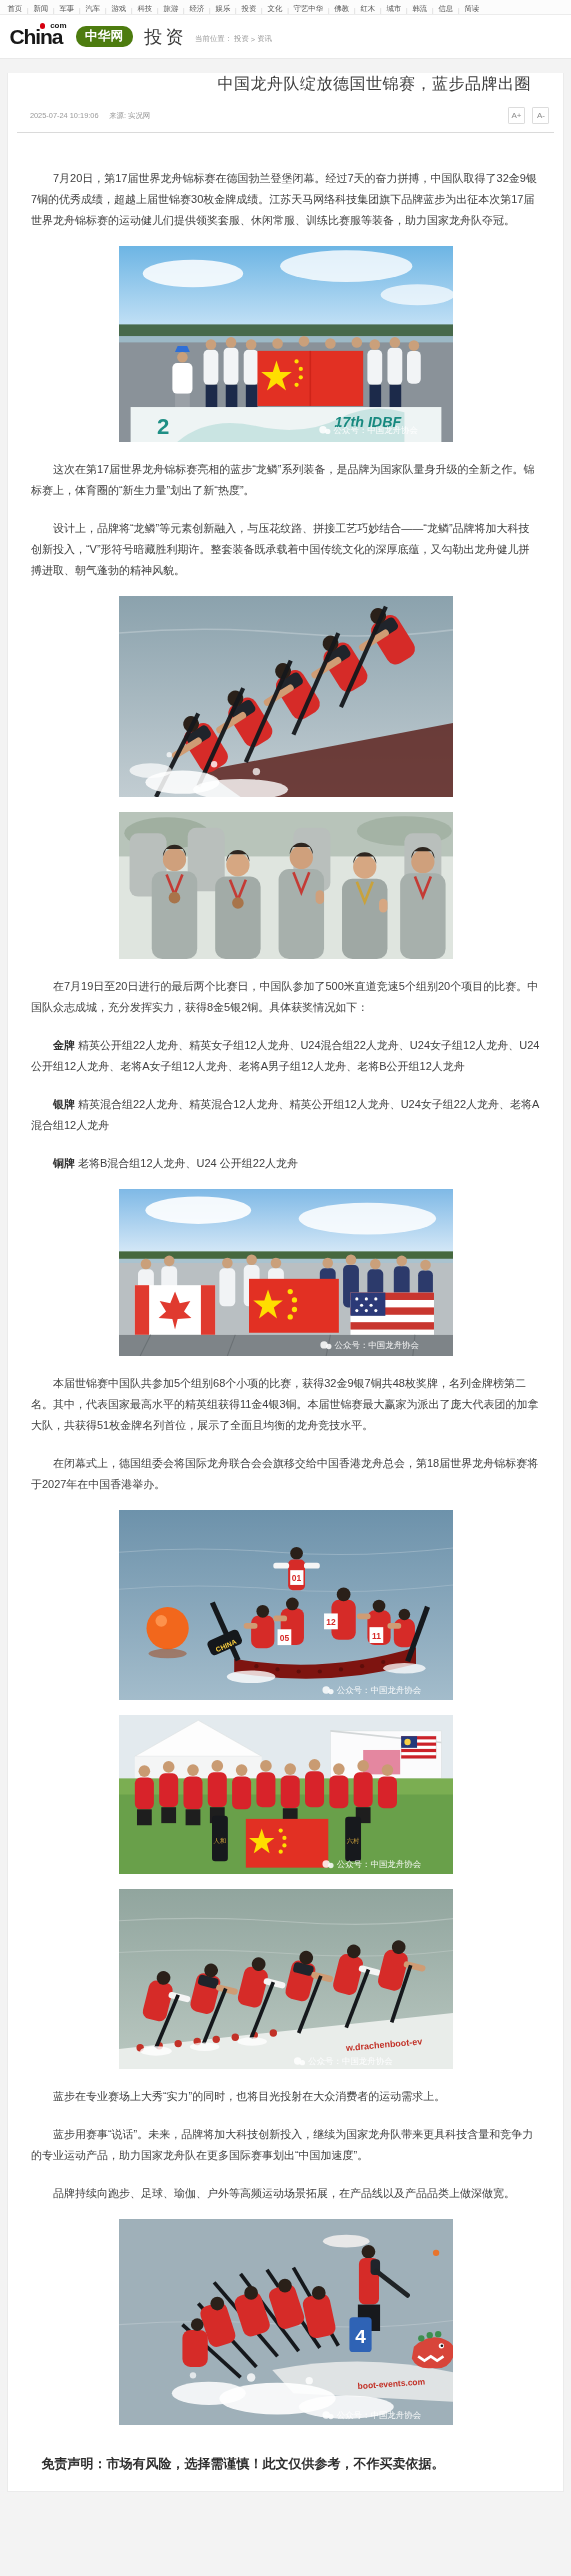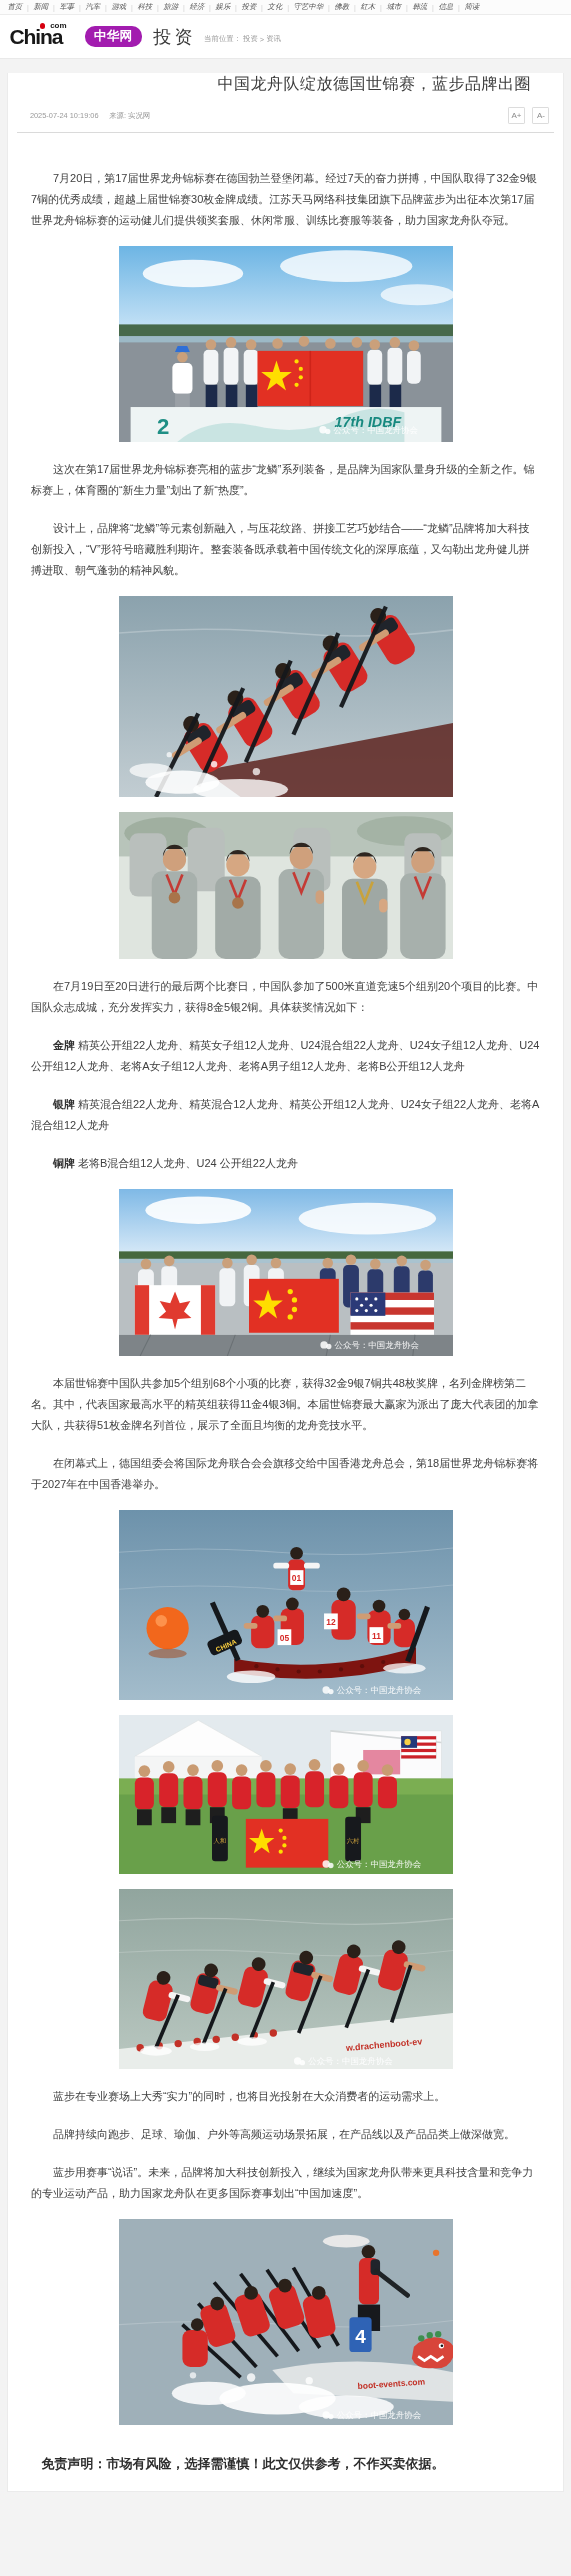--- a/index.html
+++ b/index.html
@@ -1,33 +1,33 @@
 <!DOCTYPE html>
 <html lang="zh" style="font-size:8.5px"><head>
 <meta charset="utf-8">
 <style>
   * { margin:0; padding:0; box-sizing:border-box; }
   html,body { width:571px; background:#f3f3f3; font-family:"Liberation Sans","DejaVu Sans",sans-serif; color:#404040; }
   body { overflow-x:hidden; }
 
   
   .topnav { background:#fcfcfc; border-bottom:0.5px solid #ececec; height:15px;
-            display:flex; align-items:center; padding:0 0 0 7.4px; white-space:nowrap; overflow:hidden;font-style:italic; }
+            display:flex; align-items:flex-end; padding:0 0 0 7.4px; white-space:nowrap; overflow:hidden; }
   .topnav a { font-size:7.4px; color:#555; text-decoration:none; cursor:pointer; }
   .topnav .sep { color:#cfcfcf; margin:0 4.8px; font-size:6.3px; }
 
   
   .siteheader { background:#fff; height:44px; display:flex; align-items:center; padding:0 0 0 9.5px;
                 border-bottom:0.5px solid #e9e9e9; }
   .logo { display:flex; align-items:center; text-decoration:none; cursor:pointer; }
   .logo-wrap { position:relative; padding-right:3.2px; }
   .logo-china { font-size:21px; font-weight:bold; color:#181818; letter-spacing:-1.1px; line-height:1; }
   .logo-com { position:absolute; top:-4.8px; right:-1.1px; font-size:8px; font-weight:bold; color:#181818; }
   .logo-dot { position:absolute; top:-3.2px; left:30px; width:5.8px; height:5.8px; border-radius:50%; background:#d6000f; }
-  .badge { display:inline-block; margin-left:19px; background:#a21caf; color:#fff; font-size:12.7px; font-weight:bold;
+  .badge { display:inline-block; margin-left:10px; background:#4d7c0f; color:#fff; font-size:12.7px; font-weight:bold;
            border-radius:10px; padding:2.6px 9.5px; line-height:1.2; }
   .section-title { font-size:18px; color:#3a3a3a; margin-left:11.6px; letter-spacing:3.2px; }
   .breadcrumb { margin-left:8.5px; font-size:7.4px; color:#999; display:flex; align-items:center; gap:2px; margin-top:5.3px; }
   .breadcrumb a { color:#999; text-decoration:none; cursor:pointer; }
 
   
   .card { background:#fff; margin:0 6.9px; border:0.5px solid #ebebeb; border-top:none; padding-bottom:13.7px; }
   h1.title { text-align:right; font-size:16px; font-weight:500; color:#3c3c3c; letter-spacing:0.5px;
              margin:13.7px 32px 0; line-height:22px; }
   .meta { display:flex; align-items:center; margin:12.7px 13.7px 0 22px; font-size:7.4px; color:#9a9a9a; }
@@ -638,22 +638,22 @@
           </g>
         <g class="wm" transform="translate(330,330)">
           <circle cx="8" cy="-5" r="7"></circle>
             <circle cx="17" cy="-2" r="5"></circle>
           <text x="28" y="1">公众号：中国龙舟协会</text>
         </g>
       </svg>
     </figure>
 
     <p>蓝步在专业赛场上大秀“实力”的同时，也将目光投射在大众消费者的运动需求上。</p>
+    <p>蓝步用赛事“说话”。未来，品牌将加大科技创新投入，继续为国家龙舟队带来更具科技含量和竞争力的专业运动产品，助力国家龙舟队在更多国际赛事划出“中国加速度”。</p>
     <p>品牌持续向跑步、足球、瑜伽、户外等高频运动场景拓展，在产品线以及产品品类上做深做宽。</p>
-    <p>蓝步用赛事“说话”。未来，品牌将加大科技创新投入，继续为国家龙舟队带来更具科技含量和竞争力的专业运动产品，助力国家龙舟队在更多国际赛事划出“中国加速度”。</p>
 
     <figure class="photo ph7" aria-label="龙头赛艇冲刺瞬间">
       <svg viewBox="0 0 632 390" preserveAspectRatio="none">
         <rect width="632" height="390" fill="#9fb0b9"></rect>
         <ellipse cx="430" cy="42" rx="44" ry="12" fill="#e8e8e8"></ellipse>
         <circle cx="600" cy="64" r="6" fill="#e8742c"></circle>
         <path d="M0 200 q160 -12 320 0 t312 -8" stroke="#fff" stroke-width="2" fill="none" opacity=".2"></path>
         <g stroke="#15181c" stroke-width="7">
           <line x1="180" y1="120" x2="300" y2="260"></line>
             <line x1="230" y1="104" x2="340" y2="250"></line>

